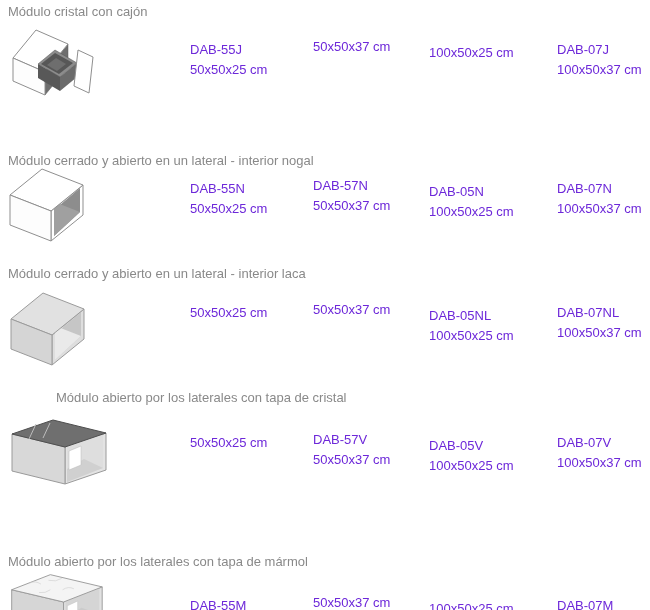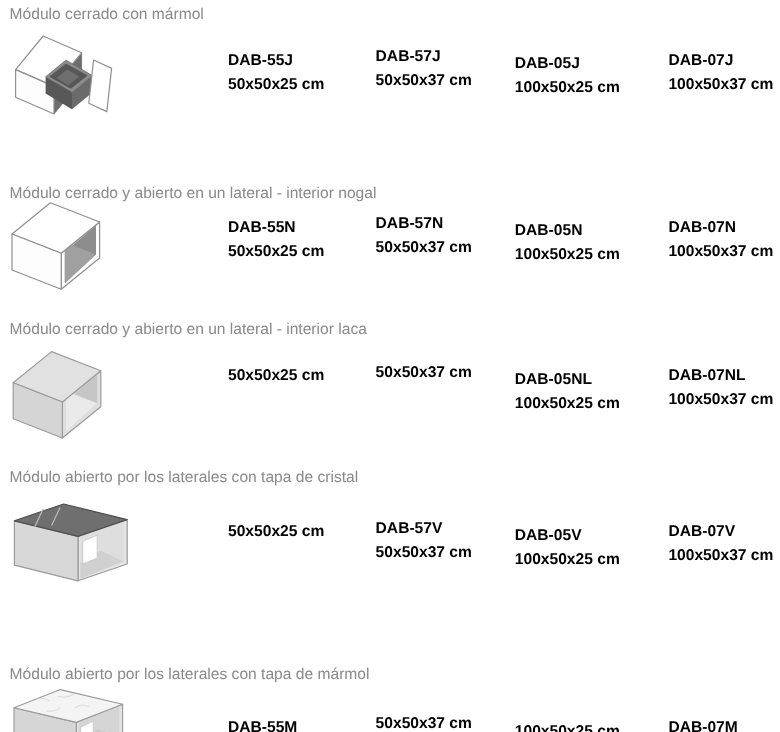--- a/index.html
+++ b/index.html
@@ -9,54 +9,52 @@
   }
   .row{position:absolute;left:0;width:650px;}
   .heading{position:absolute;left:8px;font-size:13px;line-height:16px;color:#898989;white-space:nowrap;}
   .drawing{position:absolute;}
   .cells{position:absolute;left:0;width:650px;}
   .cell{position:absolute;width:120px;}
   .c1{left:190px;top:0;}
   .c2{left:313px;top:-3px;}
   .c3{left:429px;top:3px;}
   .c4{left:557px;top:0;}
-  .code,.size{font-size:13px;line-height:20px;color:#000000;white-space:nowrap;font-weight:bold;}
+  .code,.size{font-size:13px;line-height:20px;color:#6d28d9;white-space:nowrap;}
   svg{display:block;}
 </style>
 </head>
 <body>
 
 <div class="page">
 
   <section class="row" style="top:0;height:130px;">
-    <div class="heading" style="top:4px;">Módulo cerrado con mármol</div>
+    <div class="heading" style="top:4px;">Módulo cristal con cajón</div>
     <div class="drawing" style="left:10px;top:26px;">
       <svg width="90" height="72" viewBox="0 0 90 72">
         <polygon points="35,46 58,18 58,41 35,69" fill="#6e6e6e" stroke="#5a5a5a" stroke-width="0.5"></polygon>
         <polygon points="3,32 26,4 58,18 35,46" fill="#ffffff" stroke="#8f8f8f" stroke-width="1" stroke-linejoin="round"></polygon>
         <polygon points="3,32 35,46 35,69 3,55" fill="#fdfdfd" stroke="#8f8f8f" stroke-width="1" stroke-linejoin="round"></polygon>
         <polygon points="28,38 50,51 50,65 28,52" fill="#585858"></polygon>
         <polygon points="50,51 67,37 67,51 50,65" fill="#6b6b6b"></polygon>
         <polygon points="28,38 45,24 67,37 50,51" fill="#8c8c8c" stroke="#555555" stroke-width="0.5"></polygon>
         <polygon points="31,38 45,27 63,37 49,48" fill="#575757"></polygon>
         <polygon points="37,39 46,32 56,38 47,45" fill="#6e6e6e"></polygon>
         <polygon points="68,24 83,31 79,67 64,60" fill="#ffffff" stroke="#8f8f8f" stroke-width="1" stroke-linejoin="round"></polygon>
       </svg>
     </div>
     <div class="cells" style="top:40px;">
       <div class="cell c1">
         <div class="code">DAB-55J</div>
         <div class="size">50x50x25 cm</div>
       </div>
       <div class="cell c2">
-        <div class="code">DAB-57J</div>
         <div class="size">50x50x37 cm</div>
       </div>
       <div class="cell c3">
-        <div class="code">DAB-05J</div>
         <div class="size">100x50x25 cm</div>
       </div>
       <div class="cell c4">
         <div class="code">DAB-07J</div>
         <div class="size">100x50x37 cm</div>
       </div>
     </div>
   </section>
 
   <section class="row" style="top:130px;height:128px;">
@@ -113,21 +111,21 @@
         <div class="size">100x50x25 cm</div>
       </div>
       <div class="cell c4">
         <div class="code">DAB-07NL</div>
         <div class="size">100x50x37 cm</div>
       </div>
     </div>
   </section>
 
   <section class="row" style="top:385px;height:130px;">
-    <div class="heading" style="top:5px;">Módulo abierto por los laterales con tapa de cristal</div>
+    <div class="heading" style="top:5px;margin-left:48px;">Módulo abierto por los laterales con tapa de cristal</div>
     <div class="drawing" style="left:6px;top:28px;">
       <svg width="106" height="78" viewBox="0 0 106 78">
         <polygon points="59,34 100,20 100,57 59,71" fill="#e3e3e3" stroke="#9a9a9a" stroke-width="1" stroke-linejoin="round"></polygon>
         <polygon points="61,33 97,21 97,55 61,69" fill="#dedede"></polygon>
         <polygon points="61,69 97,55 78,46 61,56" fill="#d0d0d0"></polygon>
         <polygon points="63,38 75,33 75,52 63,57" fill="#ffffff" stroke="#b8b8b8" stroke-width="0.5"></polygon>
         <polygon points="6,21 59,34 59,71 6,58" fill="#d8d8d8" stroke="#9a9a9a" stroke-width="1" stroke-linejoin="round"></polygon>
         <polygon points="6,21 47,7 100,20 59,34" fill="#6f6f6f" stroke="#4f4f4f" stroke-width="1" stroke-linejoin="round"></polygon>
         <path d="M23,26 L30,11 M37,25 L44,10" stroke="#bdbdbd" stroke-width="1" fill="none"></path>
       </svg>

